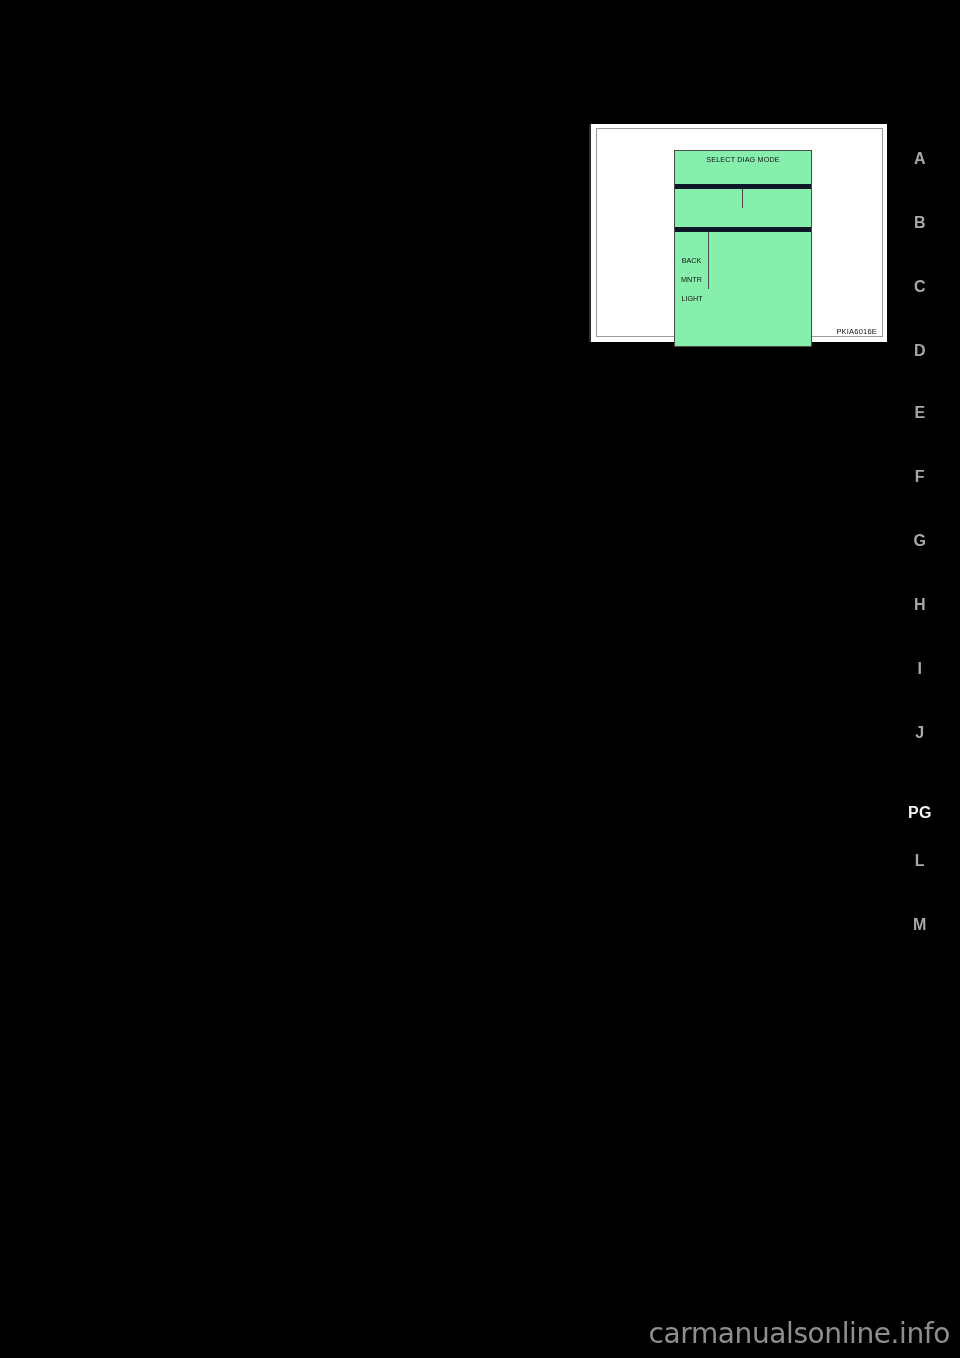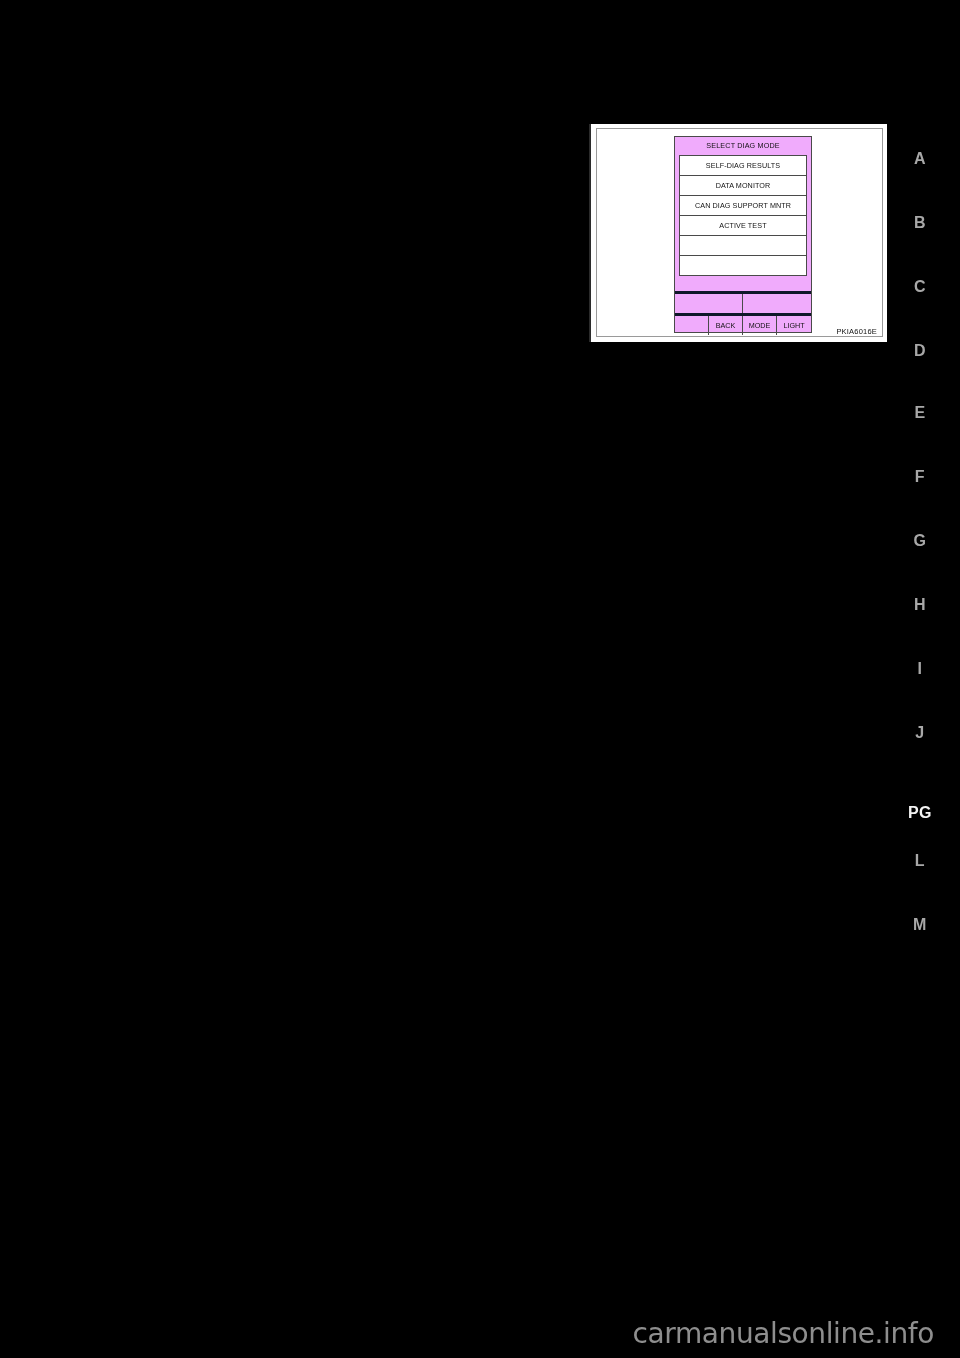--- a/index.html
+++ b/index.html
@@ -43,26 +43,26 @@
     right: 4px;
     bottom: 5px;
     border: 1px solid #9a9a9a;
     box-sizing: border-box;
   }
 
   
   .lcd {
     position: absolute;
     left: 83px;
-    top: 12px;
+    top: 26px;
     width: 138px;
     height: 197px;
     border: 1px solid #4a4a4a;
     box-sizing: border-box;
-    background: #f0abfc;
+    background: #86efac;
   }
 
   .lcd-title {
     height: 18px;
     line-height: 18px;
     text-align: center;
     font-size: 7.2px;
     letter-spacing: 0.15px;
     color: #111111;
     box-sizing: border-box;
@@ -86,22 +86,23 @@
     background: #ffffff;
   }
   .lcd-menu-item.is-empty { color: transparent; }
 
   .lcd-gap {
     height: 15px;
   }
 
   .lcd-softrow {
     display: flex;
-    border-top: 3px solid #0f172a;
-    box-sizing: border-box;
+    border-top: 5px solid #0f172a;
+    box-sizing: border-box;
+    flex-direction: column;
   }
   .lcd-softrow .cell {
     height: 19px;
     line-height: 19px;
     text-align: center;
     font-size: 7.2px;
     color: #111111;
     border-right: 1px solid #4a4a4a;
     box-sizing: border-box;
   }
@@ -144,60 +145,52 @@
     color: #f2f2f2;
   }
 
   
   .watermark {
     position: absolute;
     left: 0;
     bottom: 8px;
     width: 960px;
     text-align: right;
-    padding-right: 26px;
+    padding-right: 10px;
     box-sizing: border-box;
     font-size: 28px;
     color: #8e8e8e;
     letter-spacing: -0.4px;
     font-family: "DejaVu Sans", sans-serif;
   }
 </style>
 </head>
 <body>
 
 <div class="page-canvas"></div>
 
 <div class="figure-box">
   <div class="figure-inner-frame"></div>
 
   <div class="lcd">
 
     <div class="lcd-title">SELECT DIAG MODE</div>
 
-    <div class="lcd-menu">
-      <div class="lcd-menu-item">SELF-DIAG RESULTS</div>
-      <div class="lcd-menu-item">DATA MONITOR</div>
-      <div class="lcd-menu-item">CAN DIAG SUPPORT MNTR</div>
-      <div class="lcd-menu-item">ACTIVE TEST</div>
-      <div class="lcd-menu-item is-empty"></div>
-      <div class="lcd-menu-item is-empty"></div>
-    </div>
 
     <div class="lcd-gap"></div>
 
     <div class="lcd-softrow row-upper">
       <div class="cell"></div>
       <div class="cell"></div>
     </div>
 
     <div class="lcd-softrow row-lower">
       <div class="cell"></div>
       <div class="cell">BACK</div>
-      <div class="cell">MODE</div>
+      <div class="cell">MNTR</div>
       <div class="cell">LIGHT</div>
     </div>
 
   </div>
 
   <div class="figure-id">PKIA6016E</div>
 </div>
 
 <div class="section-index" id="section-index">
     <div class="section-letter" style="top: 10px;">A</div>

